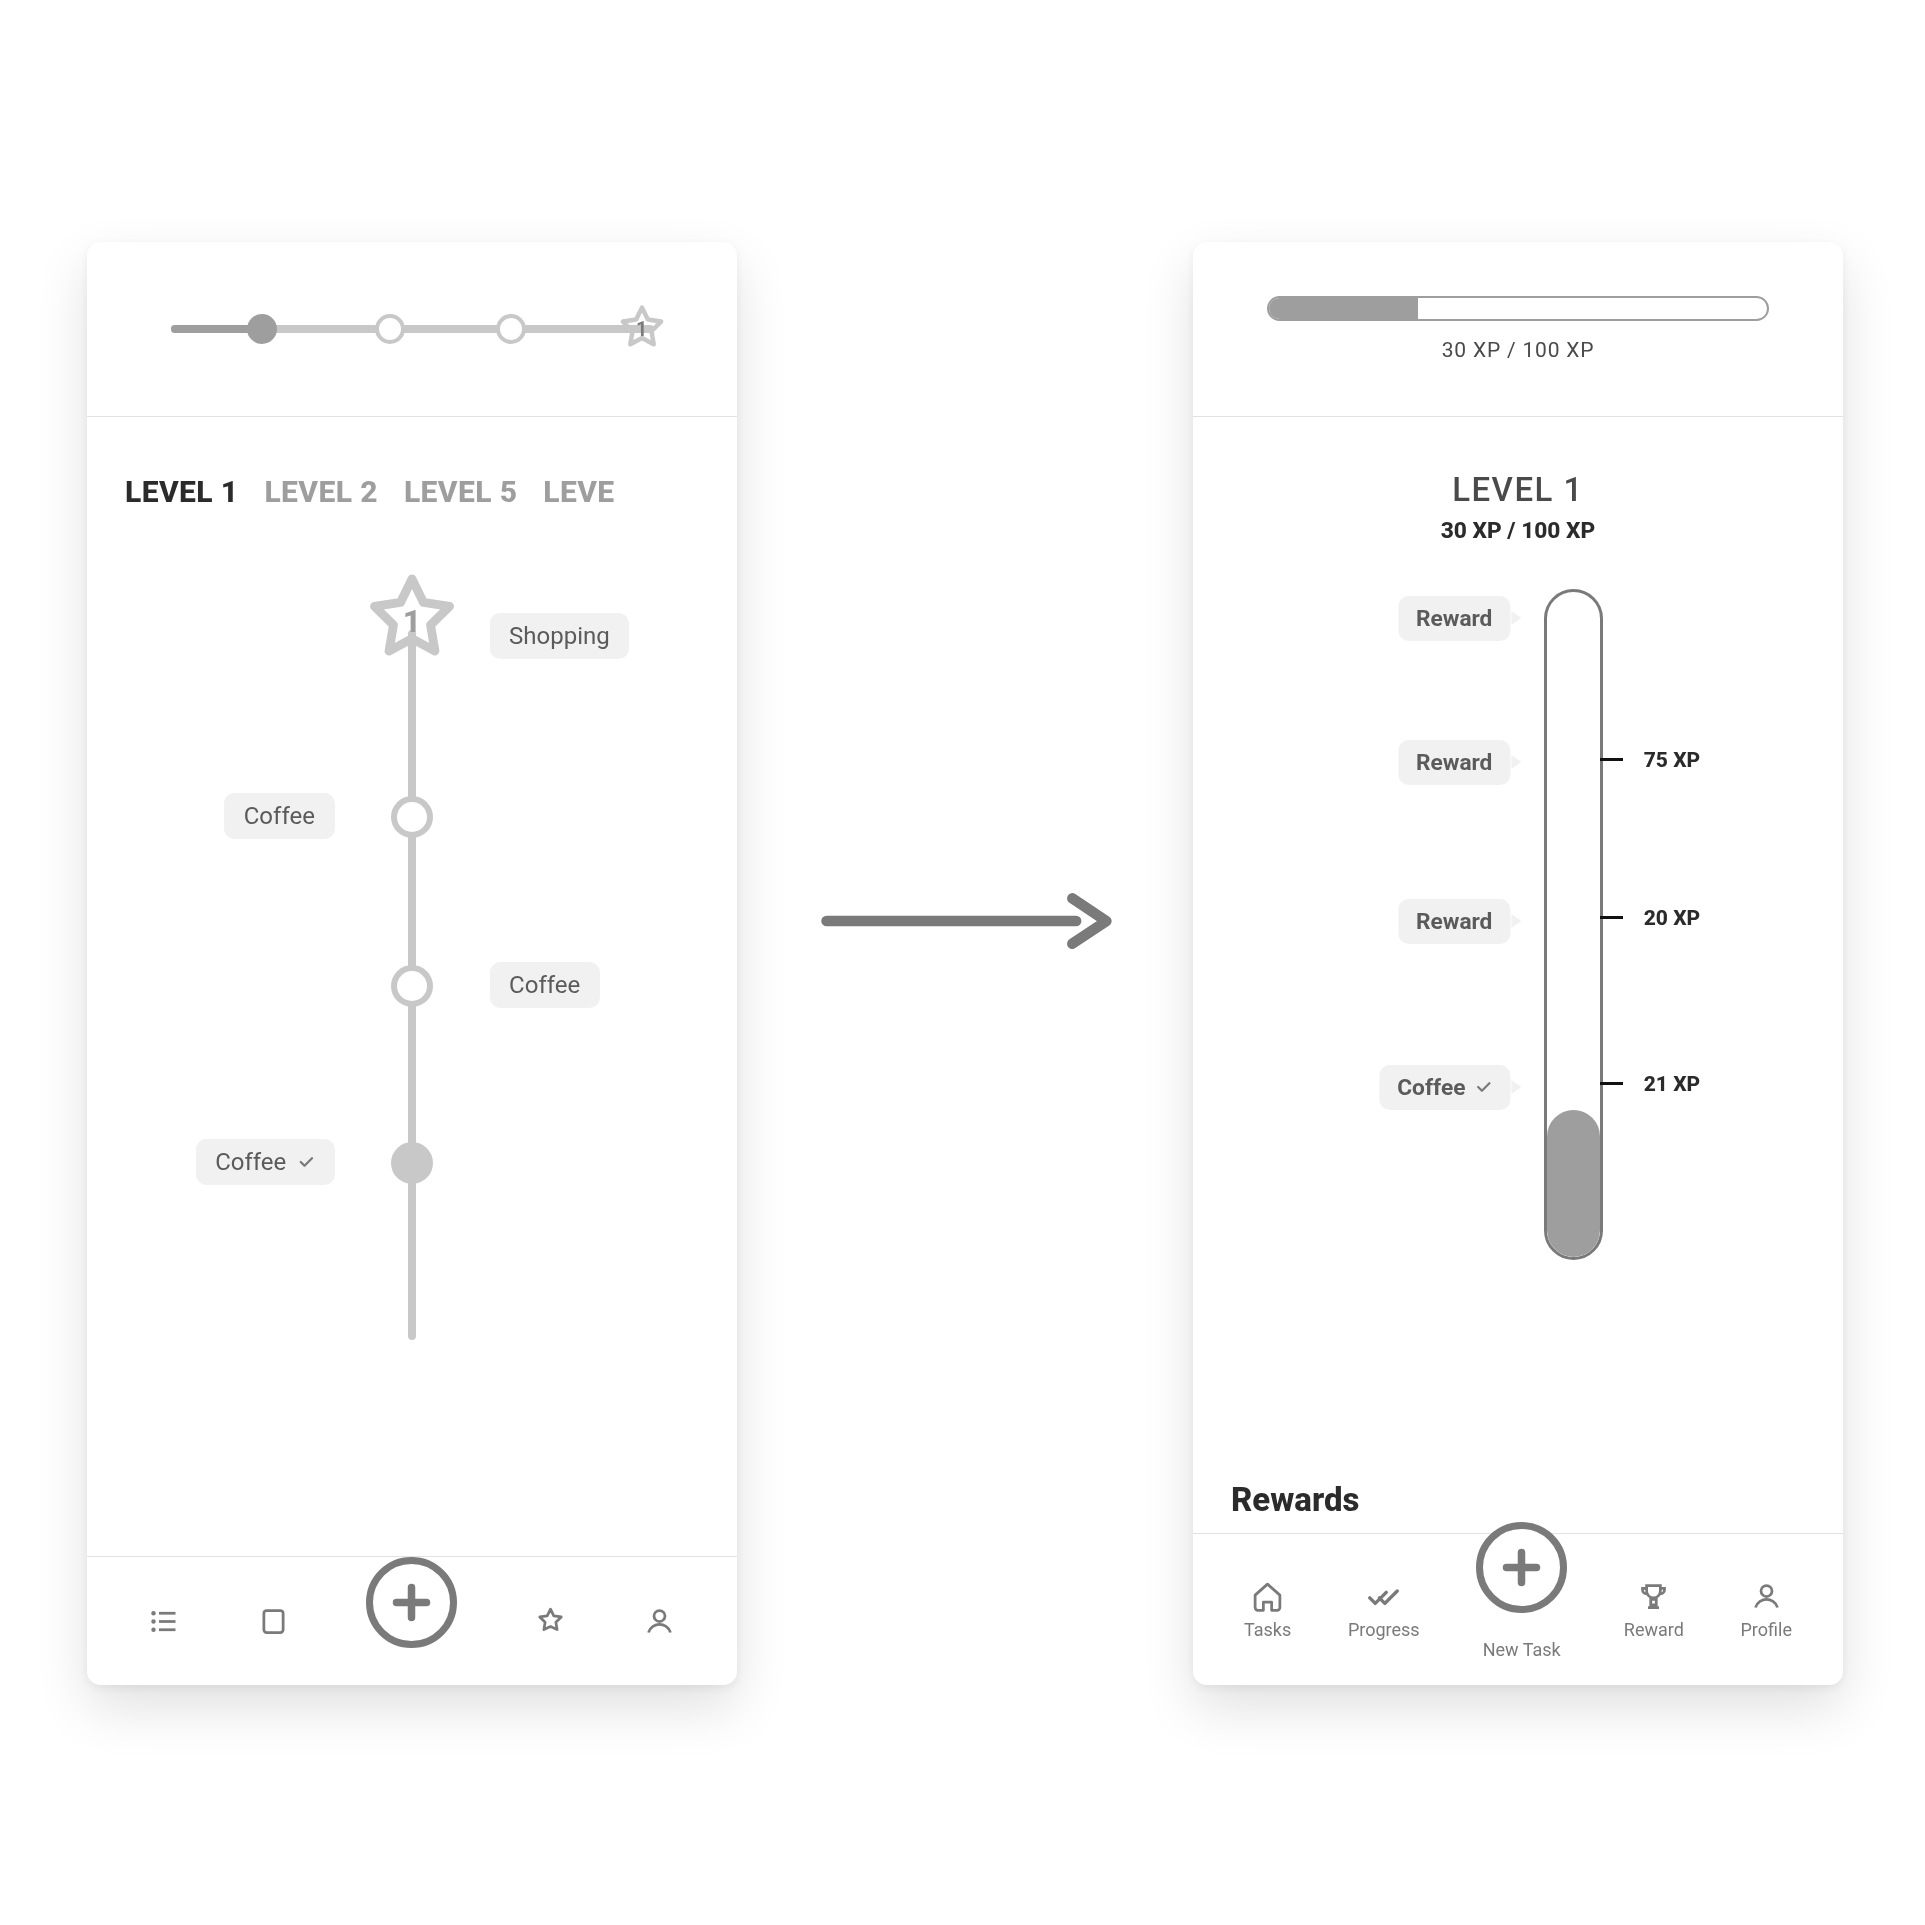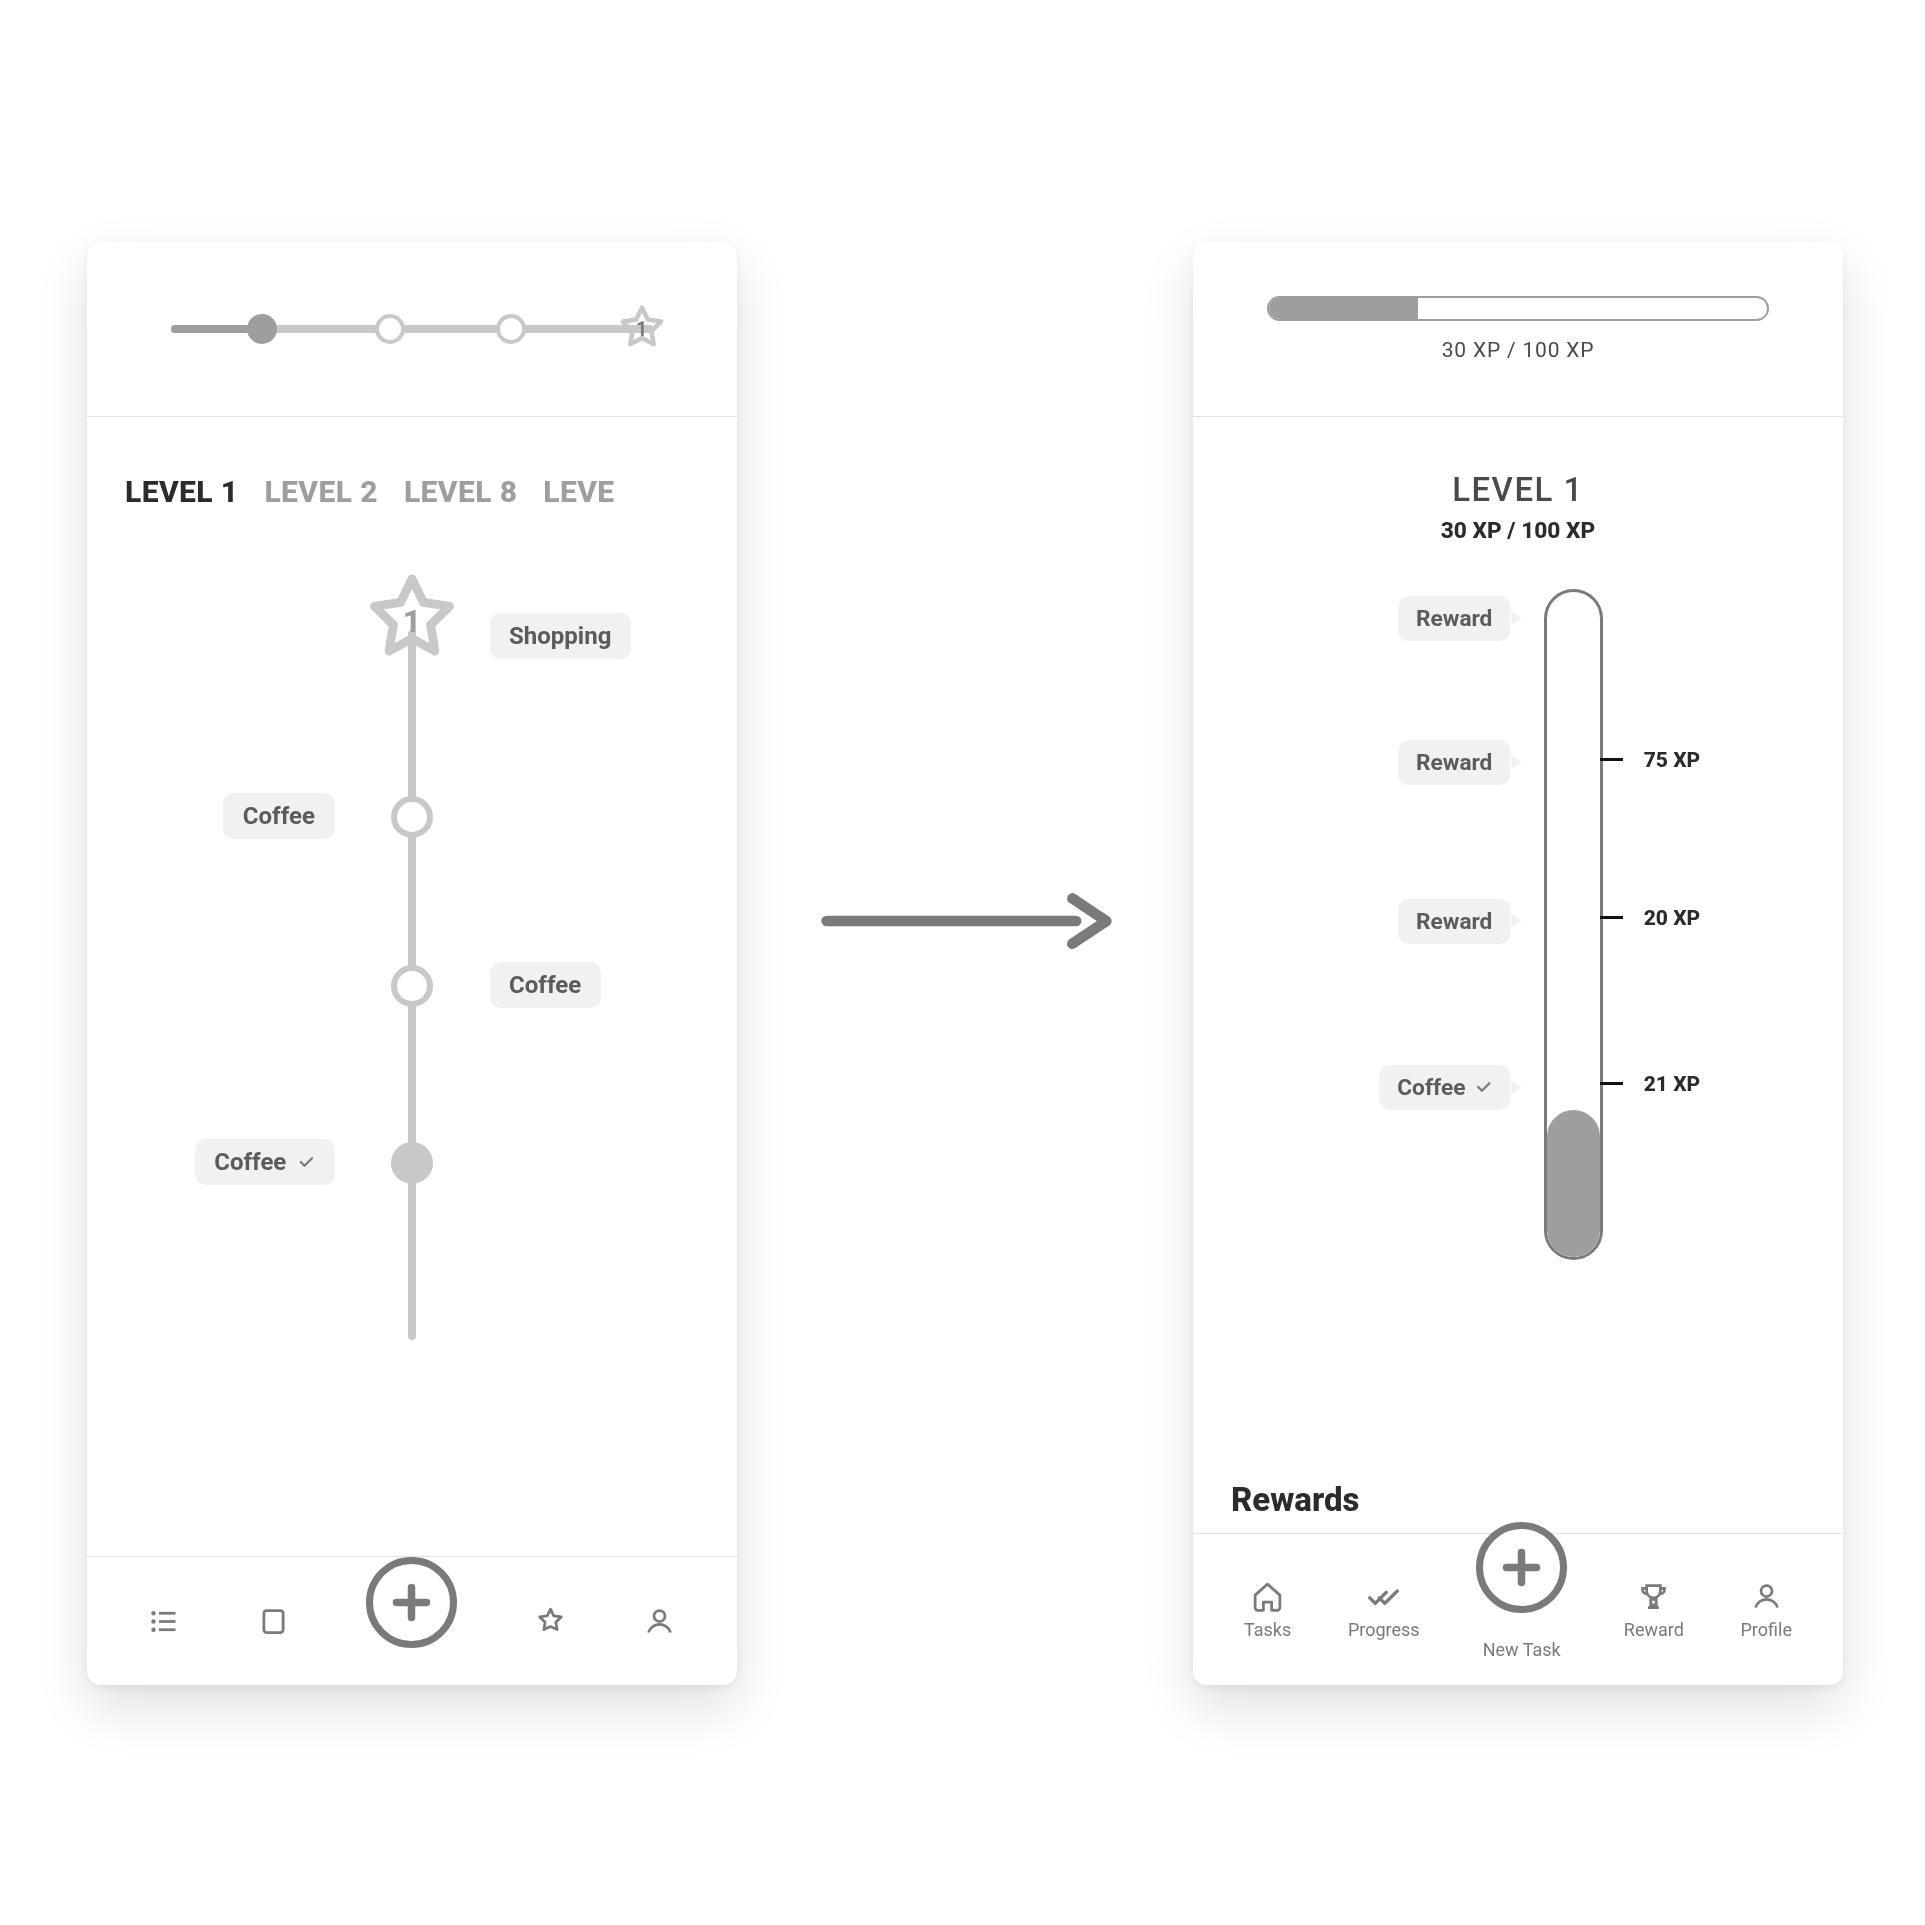--- a/index.html
+++ b/index.html
@@ -87,21 +87,21 @@
   .node.filled{background:var(--grey-3);border-color:var(--grey-3);}
   .big-star{
     position:absolute;left:50%;top:13.6px;width:106px;height:106px;margin-left:-53px;
     display:flex;align-items:center;justify-content:center;
     font-size:32px;font-weight:800;color:var(--grey-2);
   }
 
   .pill{
     position:absolute;
     background:var(--grey-5);
-    color:#5b5b5b;font-weight:700;font-size:24px;
+    color:#5b5b5b;font-weight:400;font-size:24px;
     padding:9px 19.6px;border-radius:10.6px;white-space:nowrap;
     display:flex;align-items:center;gap:10.6px;
   }
   .pill.right-side{left:55%;transform:translateX(45px);}
   .pill.left-side {right:55%;transform:translateX(-45px);}
   .pill .chk{width:18px;height:18px;}
 
   
   .tabbar{
     position:absolute;left:0;right:0;bottom:0;height:128px;
@@ -177,21 +177,21 @@
             <path fill="none" stroke="#c8c8c8" stroke-width="2" stroke-linejoin="round" d="M12 2.5l2.6 5.3 5.9.9-4.3 4.2 1 5.9L12 16l-5.2 2.8 1-5.9L3.5 8.7l5.9-.9L12 2.5z"></path>
           </svg>
         <span style="position:absolute">1</span>
       </div>
     </div>
   </div>
 
   <div class="level-tabs">
     <span class="tab active">LEVEL 1</span>
     <span class="tab">LEVEL 2</span>
-    <span class="tab">LEVEL 8</span>
+    <span class="tab">LEVEL 5</span>
     <span class="tab">LEVE</span>
   </div>
 
   <div class="path-wrap">
     <div class="vline"></div>
 
     <div class="big-star">
       <svg viewBox="0 0 24 24" width="106" height="106">
         <path fill="none" stroke="#c8c8c8" stroke-width="2" stroke-linejoin="round" d="M12 2.5l2.6 5.3 5.9.9-4.3 4.2 1 5.9L12 16l-5.2 2.8 1-5.9L3.5 8.7l5.9-.9L12 2.5z"></path>
       </svg>

